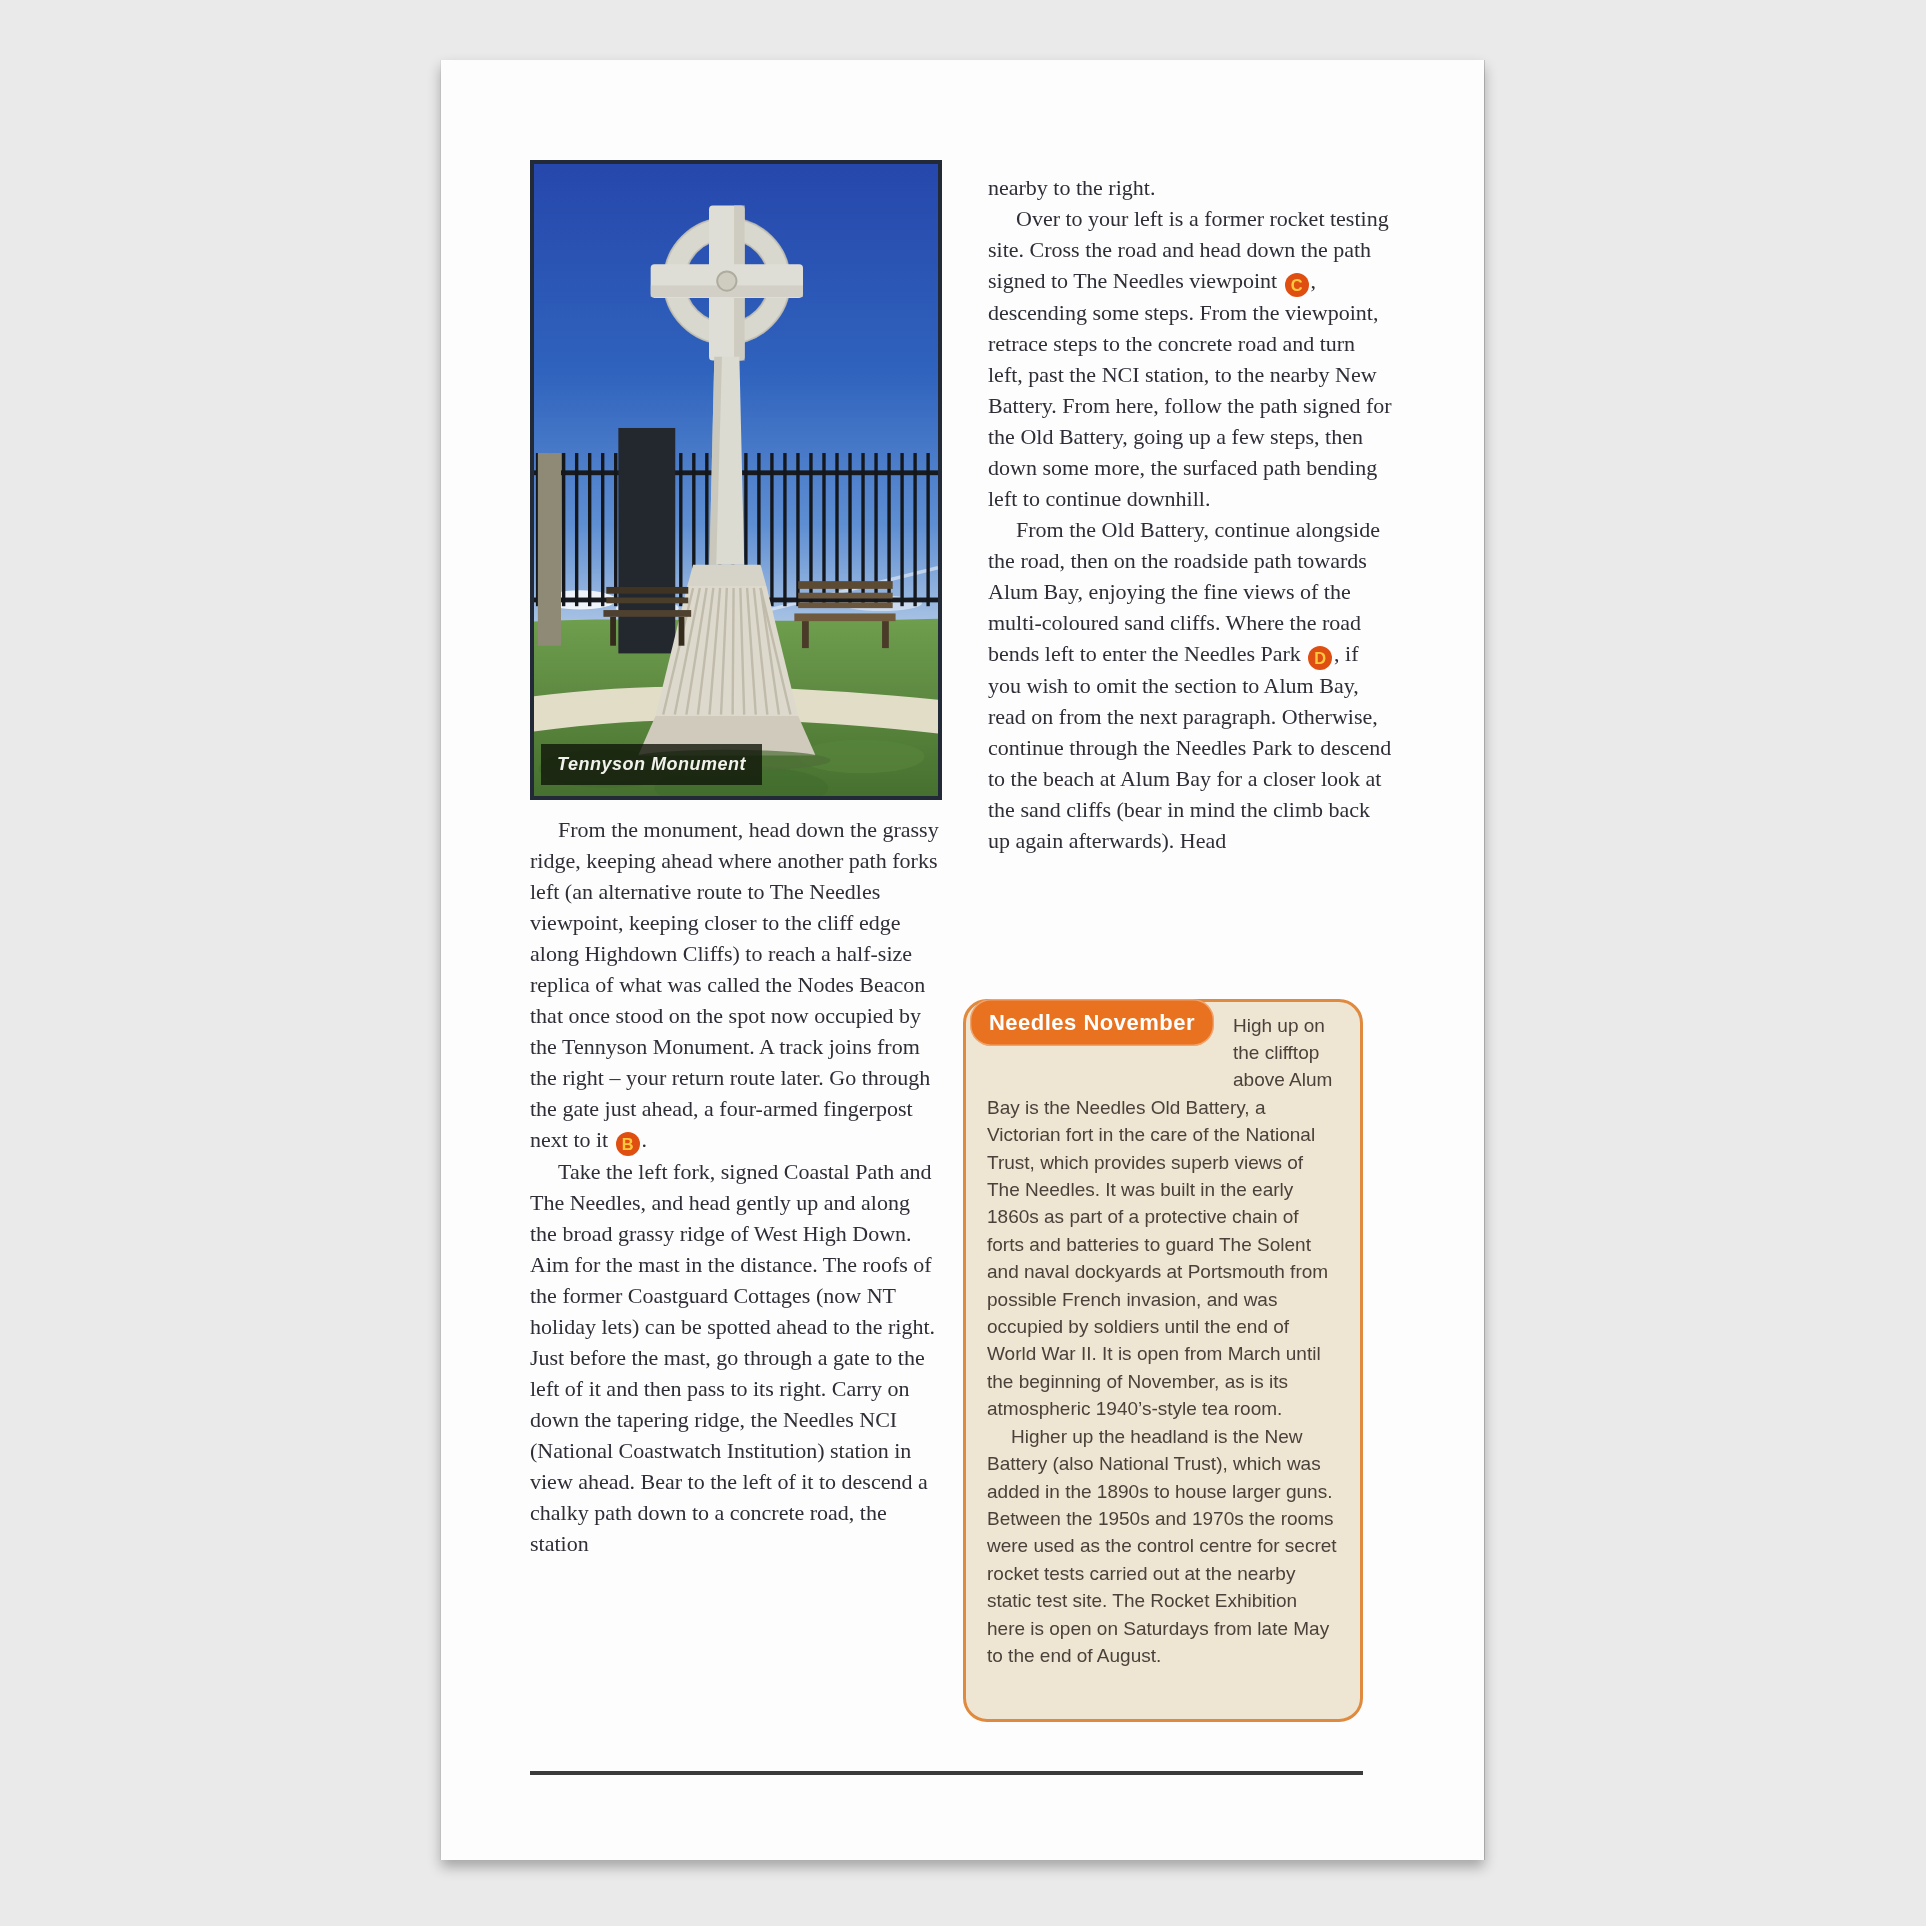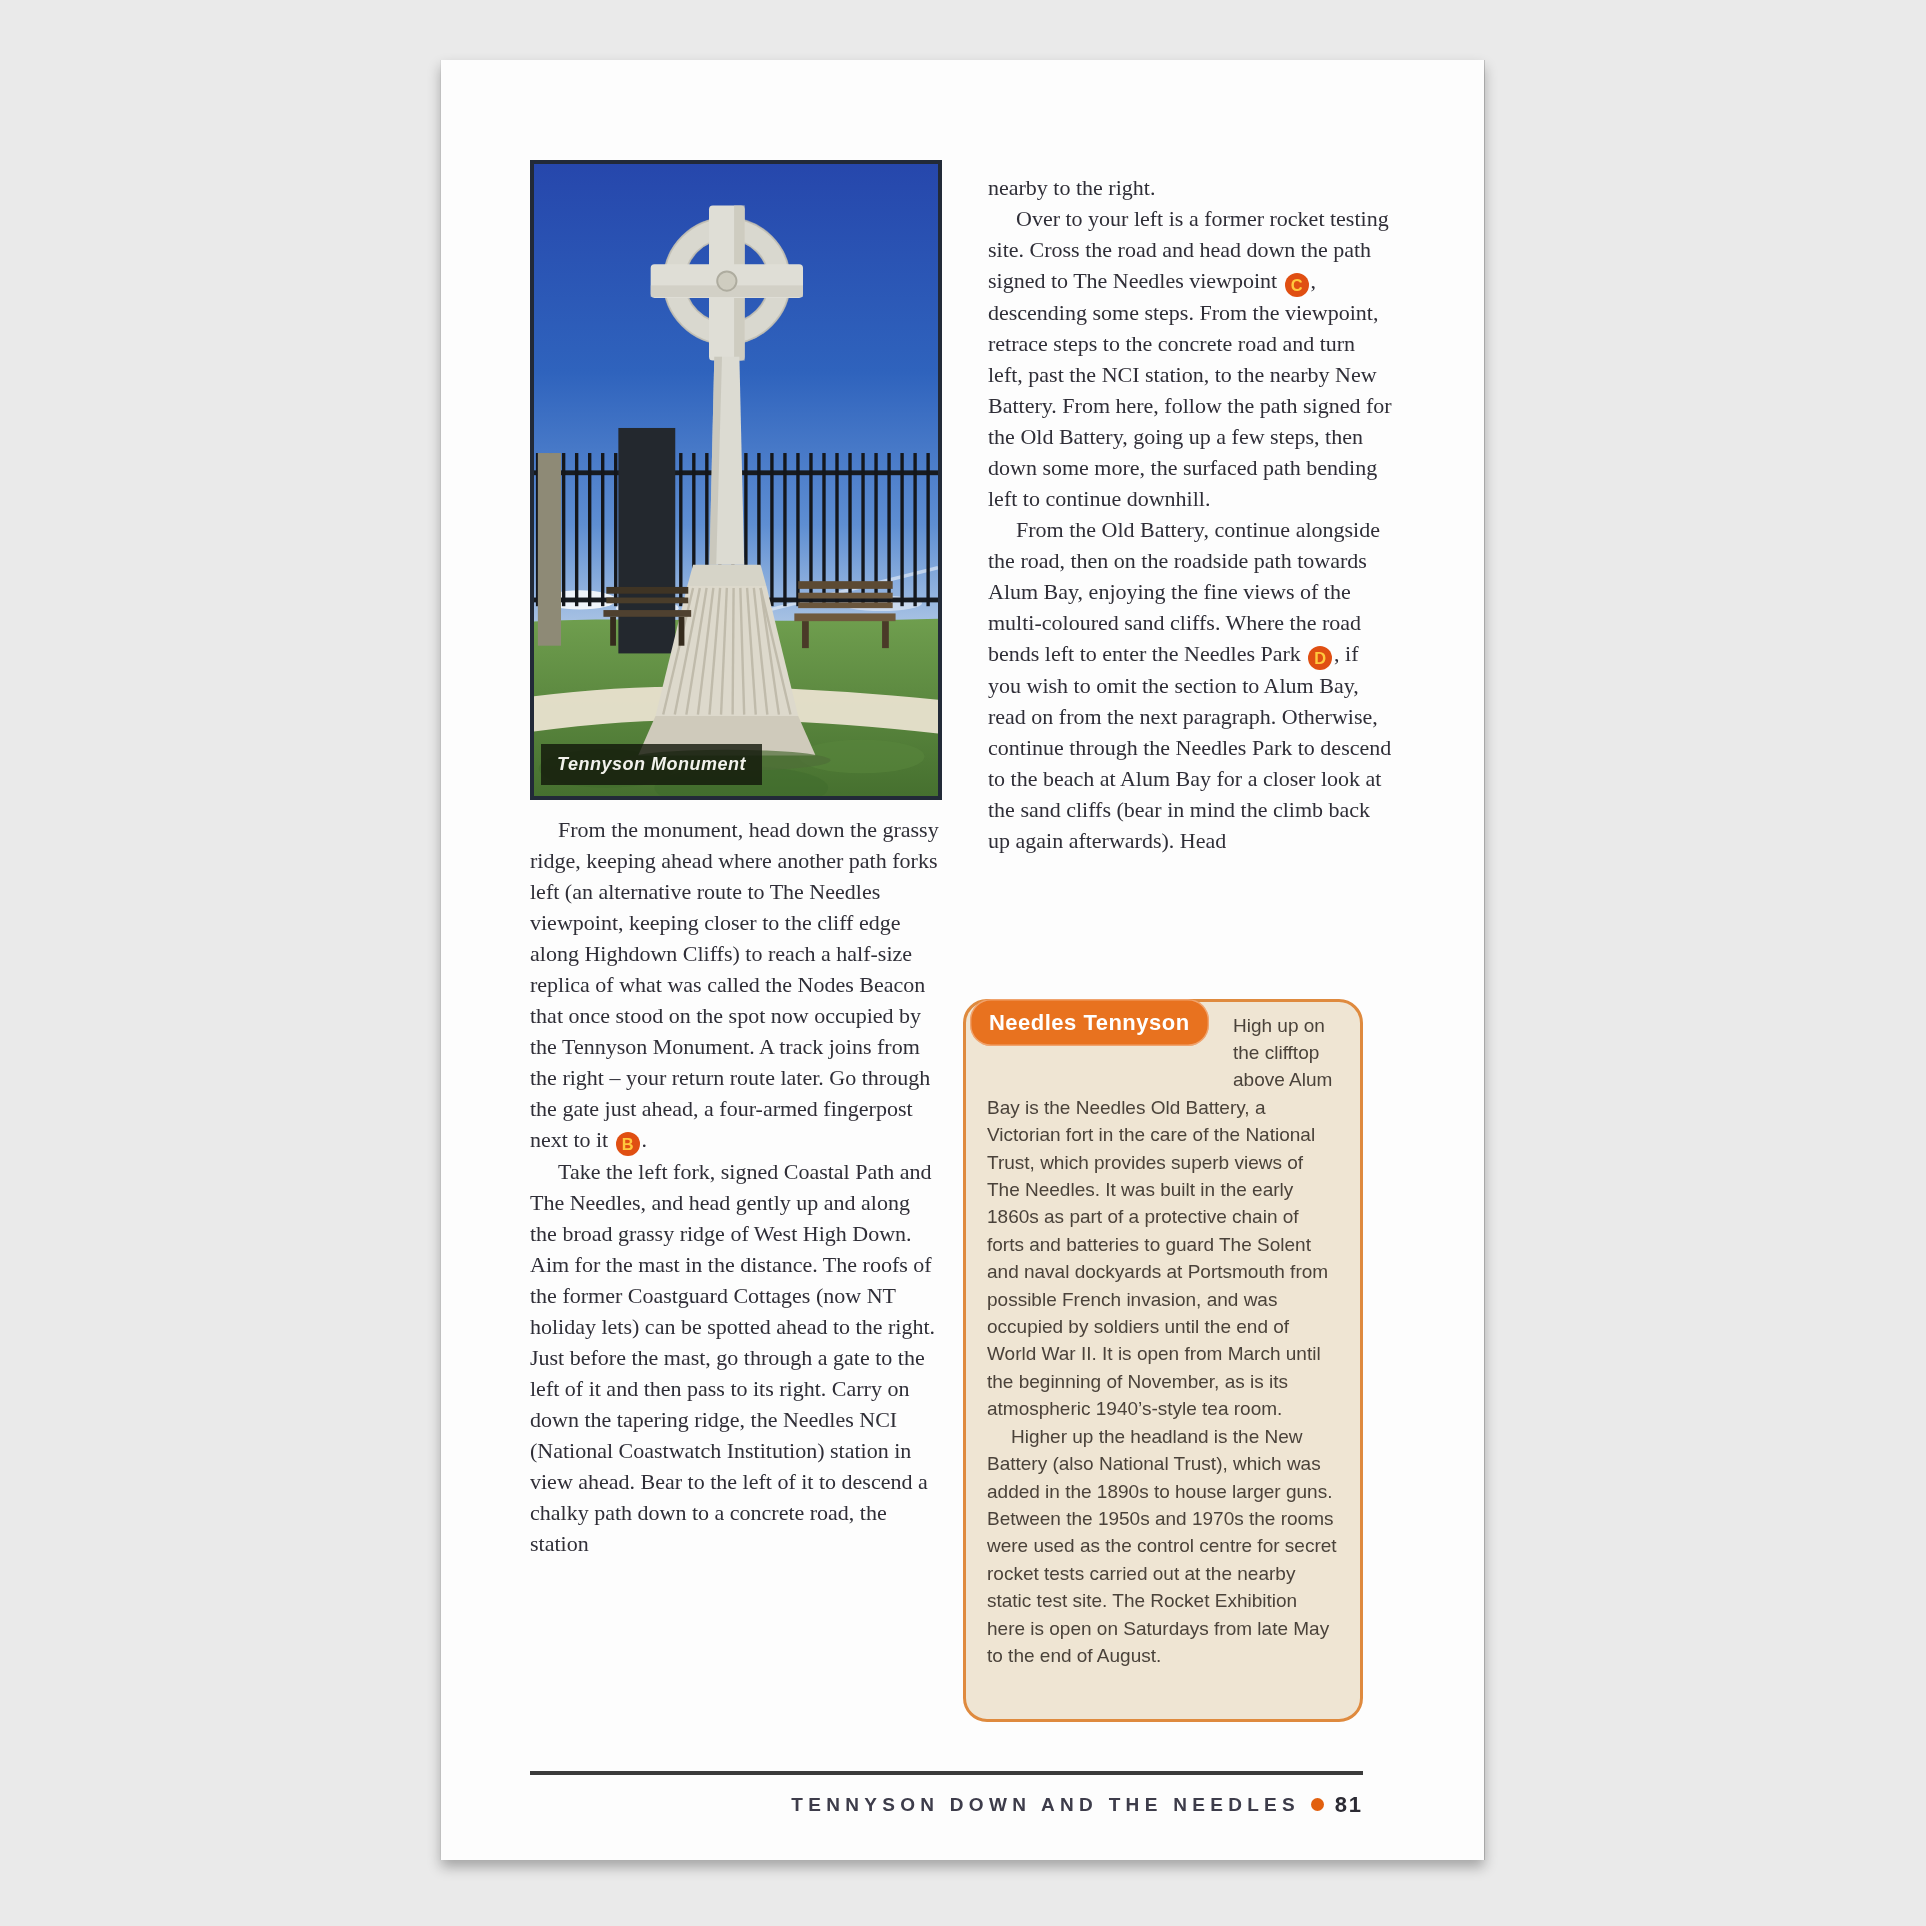--- a/index.html
+++ b/index.html
@@ -255,33 +255,28 @@
       </div>
 
     <div class="col col-right">
         <p class="para">nearby to the right.</p>
         <p class="para indent">Over to your left is a former rocket testing site. Cross the road and head down the path signed to The Needles viewpoint <span class="route-marker">C</span>, descending some steps. From the viewpoint, retrace steps to the concrete road and turn left, past the NCI station, to the nearby New Battery. From here, follow the path signed for the Old Battery, going up a few steps, then down some more, the surfaced path bending left to continue downhill.</p>
         <p class="para indent">From the Old Battery, continue alongside the road, then on the roadside path towards Alum Bay, enjoying the fine views of the multi-coloured sand cliffs. Where the road bends left to enter the Needles Park <span class="route-marker">D</span>, if you wish to omit the section to Alum Bay, read on from the next paragraph. Otherwise, continue through the Needles Park to descend to the beach at Alum Bay for a closer look at the sand cliffs (bear in mind the climb back up again afterwards). Head</p>
       </div>
 
     <aside class="info-box">
       <div class="box-tab">
-        <span>Needles Tennyson</span>
+        <span>Needles November</span>
       </div>
       <div class="box-body">
         <span class="tab-spacer"></span>
         <div class="box-paras">
             <p class="para">High up on the clifftop above Alum Bay is the Needles Old Battery, a Victorian fort in the care of the National Trust, which provides superb views of The Needles. It was built in the early 1860s as part of a protective chain of forts and batteries to guard The Solent and naval dockyards at Portsmouth from possible French invasion, and was occupied by soldiers until the end of World War II. It is open from March until the beginning of November, as is its atmospheric 1940’s-style tea room.</p>
             <p class="para indent">Higher up the headland is the New Battery (also National Trust), which was added in the 1890s to house larger guns. Between the 1950s and 1970s the rooms were used as the control centre for secret rocket tests carried out at the nearby static test site. The Rocket Exhibition here is open on Saturdays from late May to the end of August.</p>
           </div>
       </div>
     </aside>
 
     <div class="footer-rule"></div>
-    <div class="footer">
-      <span class="footer-label">TENNYSON DOWN AND THE NEEDLES</span>
-      <span class="footer-dot"></span>
-      <span class="footer-page">81</span>
-    </div>
 
   </div>
 </div>
 
 
 </body></html>

